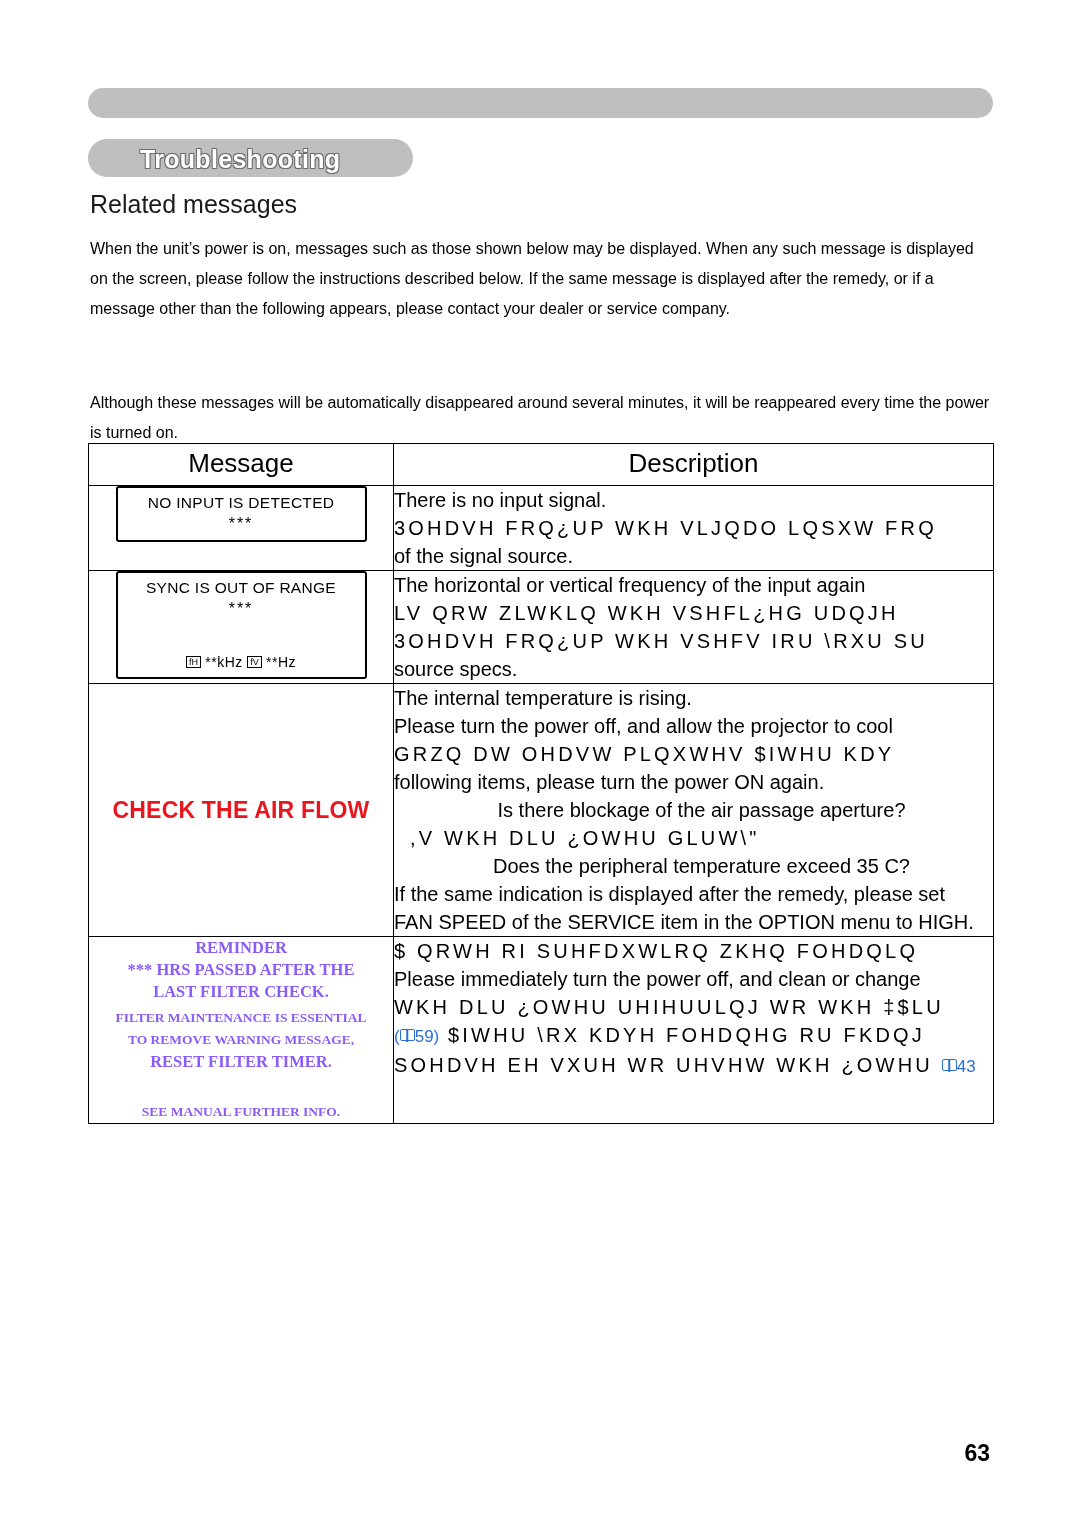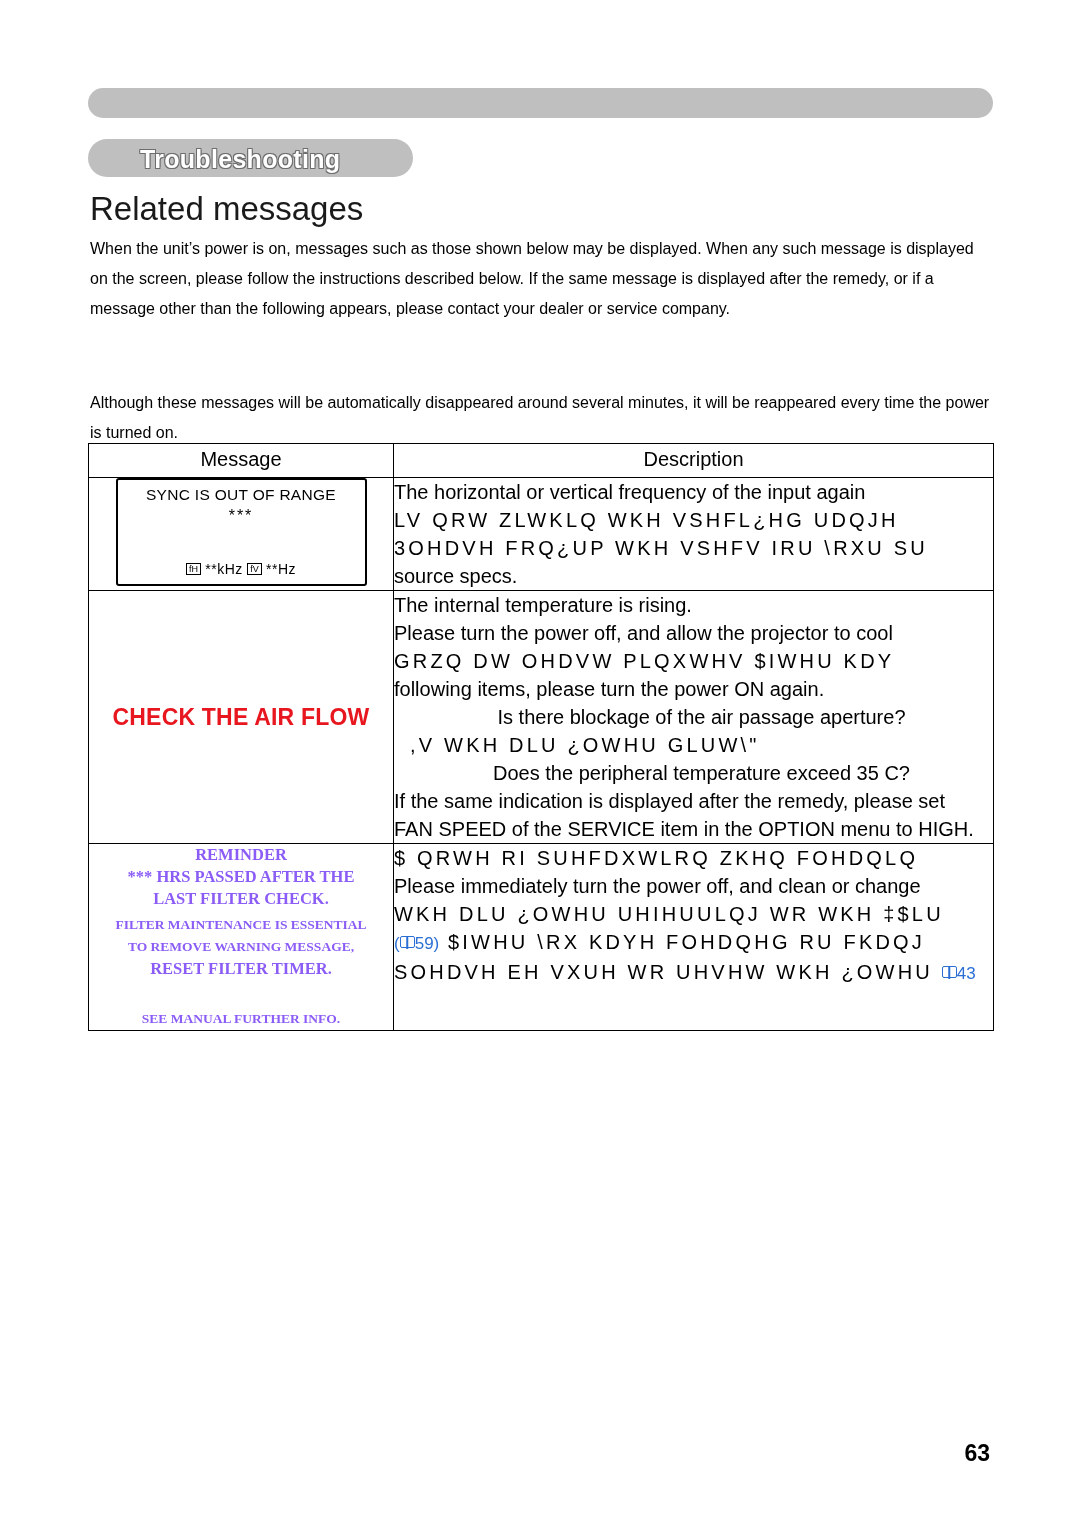--- a/index.html
+++ b/index.html
@@ -58,21 +58,21 @@
        1px -1px 0 #6d6d6d,
       -1px  1px 0 #6d6d6d,
        1px  1px 0 #6d6d6d;
   }
 
   
   .section-title {
     position: absolute;
     left: 90px;
     top: 190px;
-    font-size: 33px;
+    font-size: 25px;
     color: #1a1a1a;
   }
 
   
   .para {
     position: absolute;
     left: 90px;
     width: 900px;
     font-size: 16px;
     line-height: 30px;
@@ -93,21 +93,21 @@
   .tbl td, .tbl th {
     border: 1px solid #000000;
     vertical-align: top;
     padding: 0;
   }
   .col-msg { width: 305px; }
   .col-desc { width: 600px; }
 
   .tbl .hdr {
     text-align: center;
-    font-size: 20px;
+    font-size: 26px;
     font-weight: normal;
     padding: 4px 0 6px 0;
     border-top: 1px solid #000;
   }
 
   .msg-cell {
     text-align: center;
     padding: 12px 6px 14px 6px;
   }
   .desc-cell {
@@ -229,20 +229,33 @@
       <col class="col-desc">
   </colgroup>
   <thead>
     <tr>
       <th class="hdr">Message</th>
       <th class="hdr">Description</th>
     </tr>
   </thead>
   <tbody>
 
+    <tr>
+      <td class="msg-cell">
+        <span class="osd-box">
+          <span>NO INPUT IS DETECTED</span>
+          <span class="osd-line2">***</span>
+        </span>
+      </td>
+      <td class="desc-cell">
+        <div class="d-line">There is no input signal.</div>
+        <div class="d-garb">3OHDVH FRQ¿UP WKH VLJQDO LQSXW FRQ</div>
+        <div class="d-line">of the signal source.</div>
+      </td>
+    </tr>
 
     <tr>
       <td class="msg-cell">
         <span class="osd-box">
           <span>SYNC IS OUT OF RANGE</span>
           <span class="osd-line2">***</span>
           <span class="osd-line3">
             <span class="fhv">fH</span>
             <span>**kHz</span>
             <span class="fhv">fV</span>

